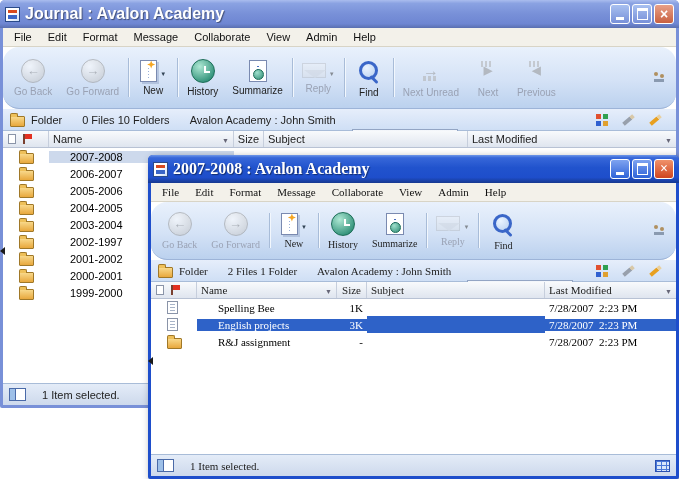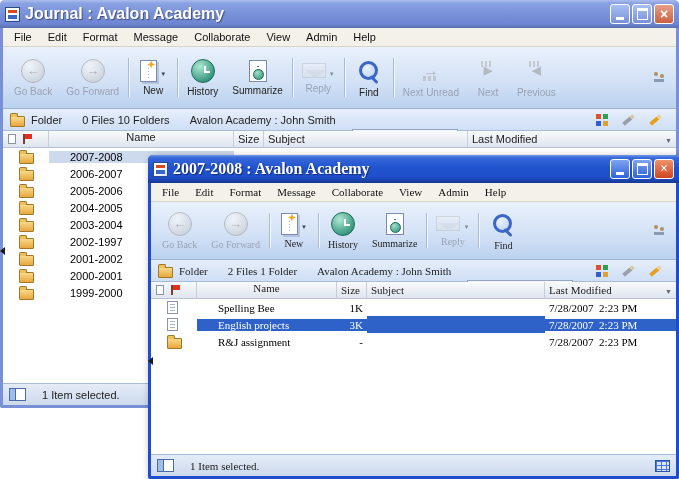--- a/index.html
+++ b/index.html
@@ -34,21 +34,21 @@
 
   .body { background:#fff; height:calc(100% - 28px); display:flex; flex-direction:column; position:relative; overflow:hidden; }
 
   
   .menubar { height:19px; flex:none; background:#f3f1ea; border-bottom:1px solid #d8d4c6;
              display:flex; align-items:center; font-size:11px; color:#111; padding-left:3px; }
   .mitem { padding:0 8px; white-space:nowrap; }
 
   
   .toolbar { flex:none; background:linear-gradient(180deg,#e9f1fc 0%,#d4e2f6 55%,#bbd1ee 100%);
-             border-bottom:1px solid #9db4d8; display:flex; align-items:center; padding:8px 4px; }
+             border-bottom:1px solid #9db4d8; display:flex; align-items:center; padding:8px 4px;border-radius:16px; }
   .back .toolbar { height:62px; }
   .front .toolbar { height:58px; }
   .tbtn { display:flex; flex-direction:column; align-items:center; justify-content:center;
           padding:2px 7px; gap:3px; min-width:44px; }
   .tlabel { font-size:10px; color:#222; white-space:nowrap; }
   .tbtn.disabled .tlabel { color:#9aa2b4; }
   .tbtn.disabled .ic, .tbtn.disabled .icrow { filter:grayscale(1) opacity(.55); }
   .tsep { width:1px; align-self:stretch; margin:3px 2px; background:#a8bcd8; box-shadow:1px 0 0 #f2f7fd; }
   .tspacer { flex:1; }
   .icrow { display:flex; align-items:center; gap:3px; }
@@ -112,24 +112,24 @@
   .ic-pencil.gold { background:linear-gradient(90deg,#e8a020 72%,#e8d0a0 72%); }
 
   
   .colheader { height:17px; flex:none; background:linear-gradient(180deg,#f8fafc,#dfe5ef);
                border-bottom:1px solid #b8c2d4; display:flex; align-items:center; font-size:11px; color:#222; }
   .ch, .ch-icons { height:100%; display:flex; align-items:center; border-right:1px solid #c6cedc; padding:0 4px; }
   .ch-icons { width:46px; gap:7px; padding-left:5px; }
   .ic-doc-s { width:8px; height:10px; background:#fff; border:1px solid #8a94a8; flex:none; }
   .ic-flag { width:2px; height:10px; background:#7a4030; position:relative; flex:none; }
   .ic-flag::before { content:""; position:absolute; left:2px; top:0; width:7px; height:5px; background:#e23020; }
-  .ch.name { justify-content:space-between;flex-direction:column; }
+  .ch.name { justify-content:space-between; }
   .back .ch.name { width:185px; }
   .front .ch.name { width:140px; }
-  .ch.size { width:30px; justify-content:flex-start; }
+  .ch.size { width:30px; justify-content:center; }
   .back .ch.subject { width:204px; }
   .front .ch.subject { width:178px; }
   .ch.mod { flex:1; justify-content:space-between; border-right:none; }
   .sort::before, .chev::before { content:"\25BC"; font-size:7px; color:#667; }
 
   
   .list { flex:1; background:#fff; overflow:hidden; font-size:11px; }
   .row { display:flex; align-items:center; height:17px; }
   .cell-icon { width:46px; flex:none; display:flex; padding-left:16px; }
   .cell-name { padding:0 21px; white-space:nowrap; overflow:hidden; }

